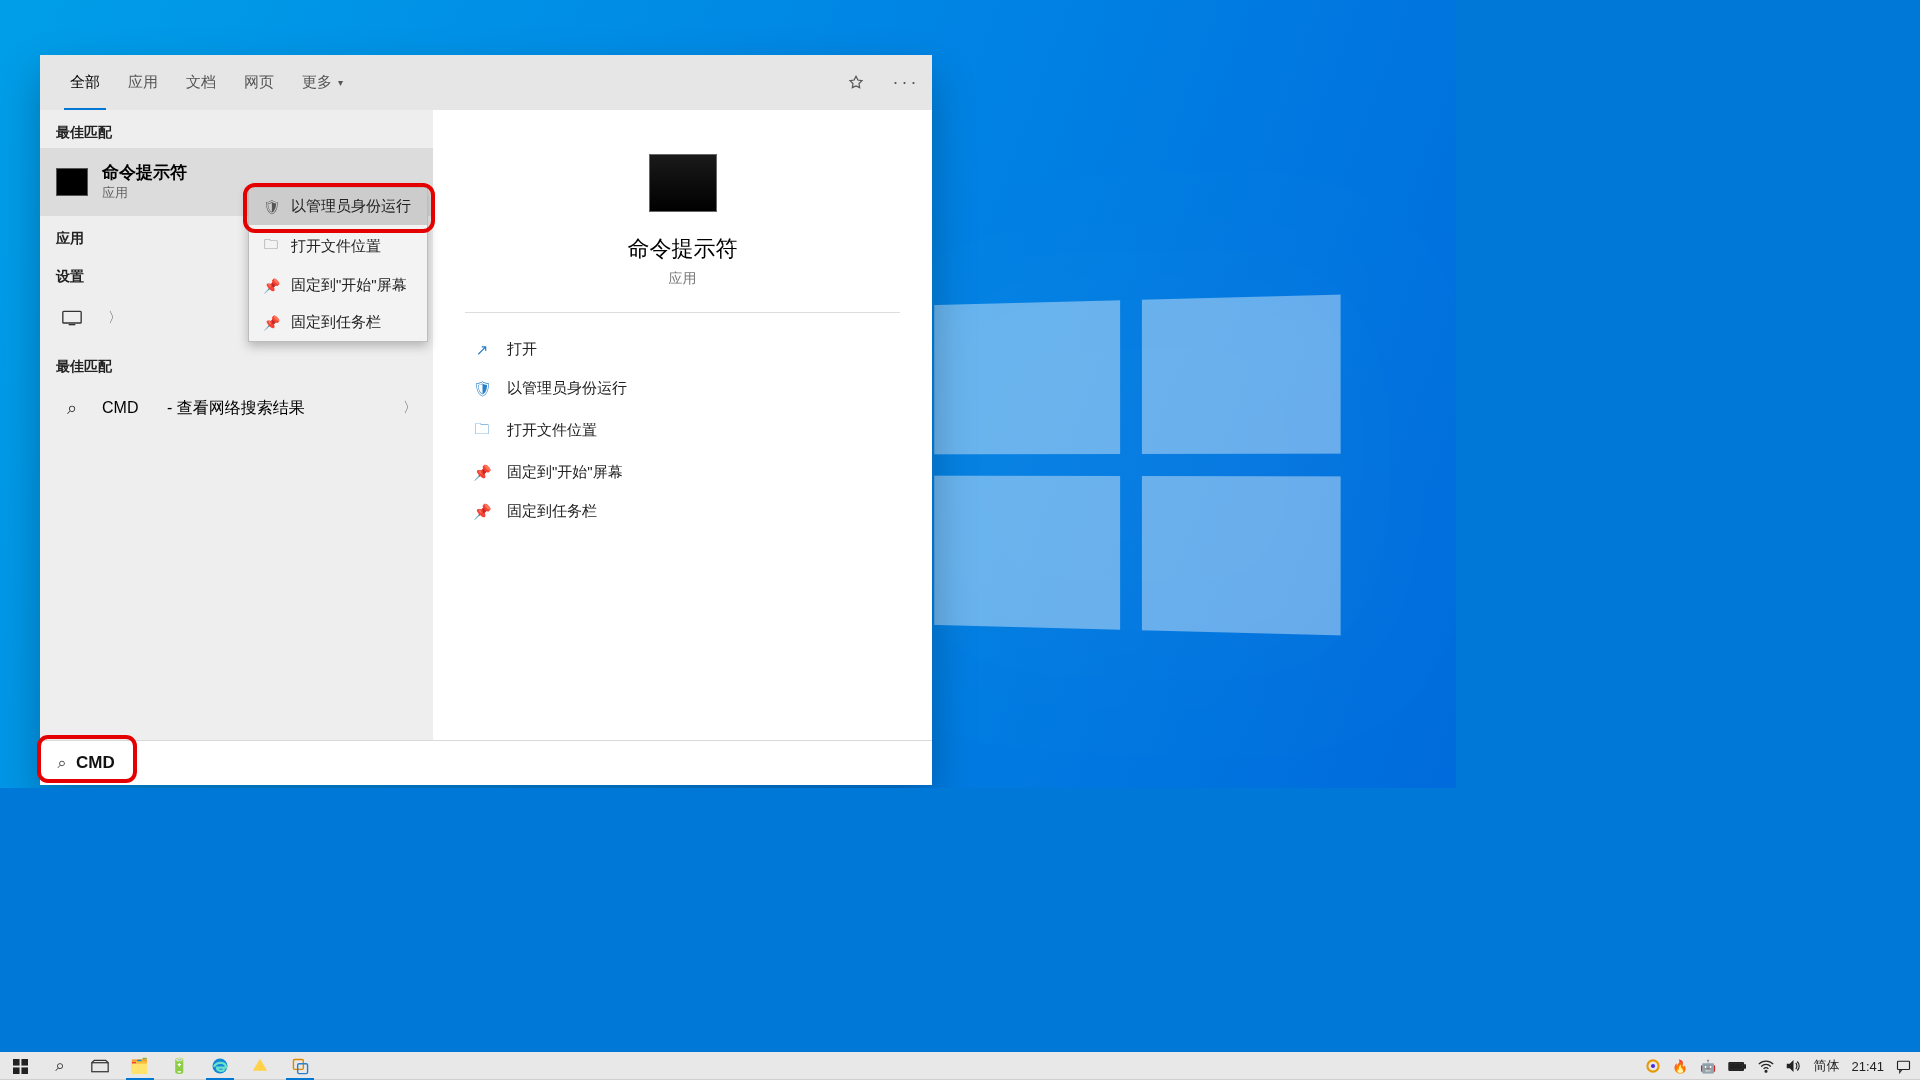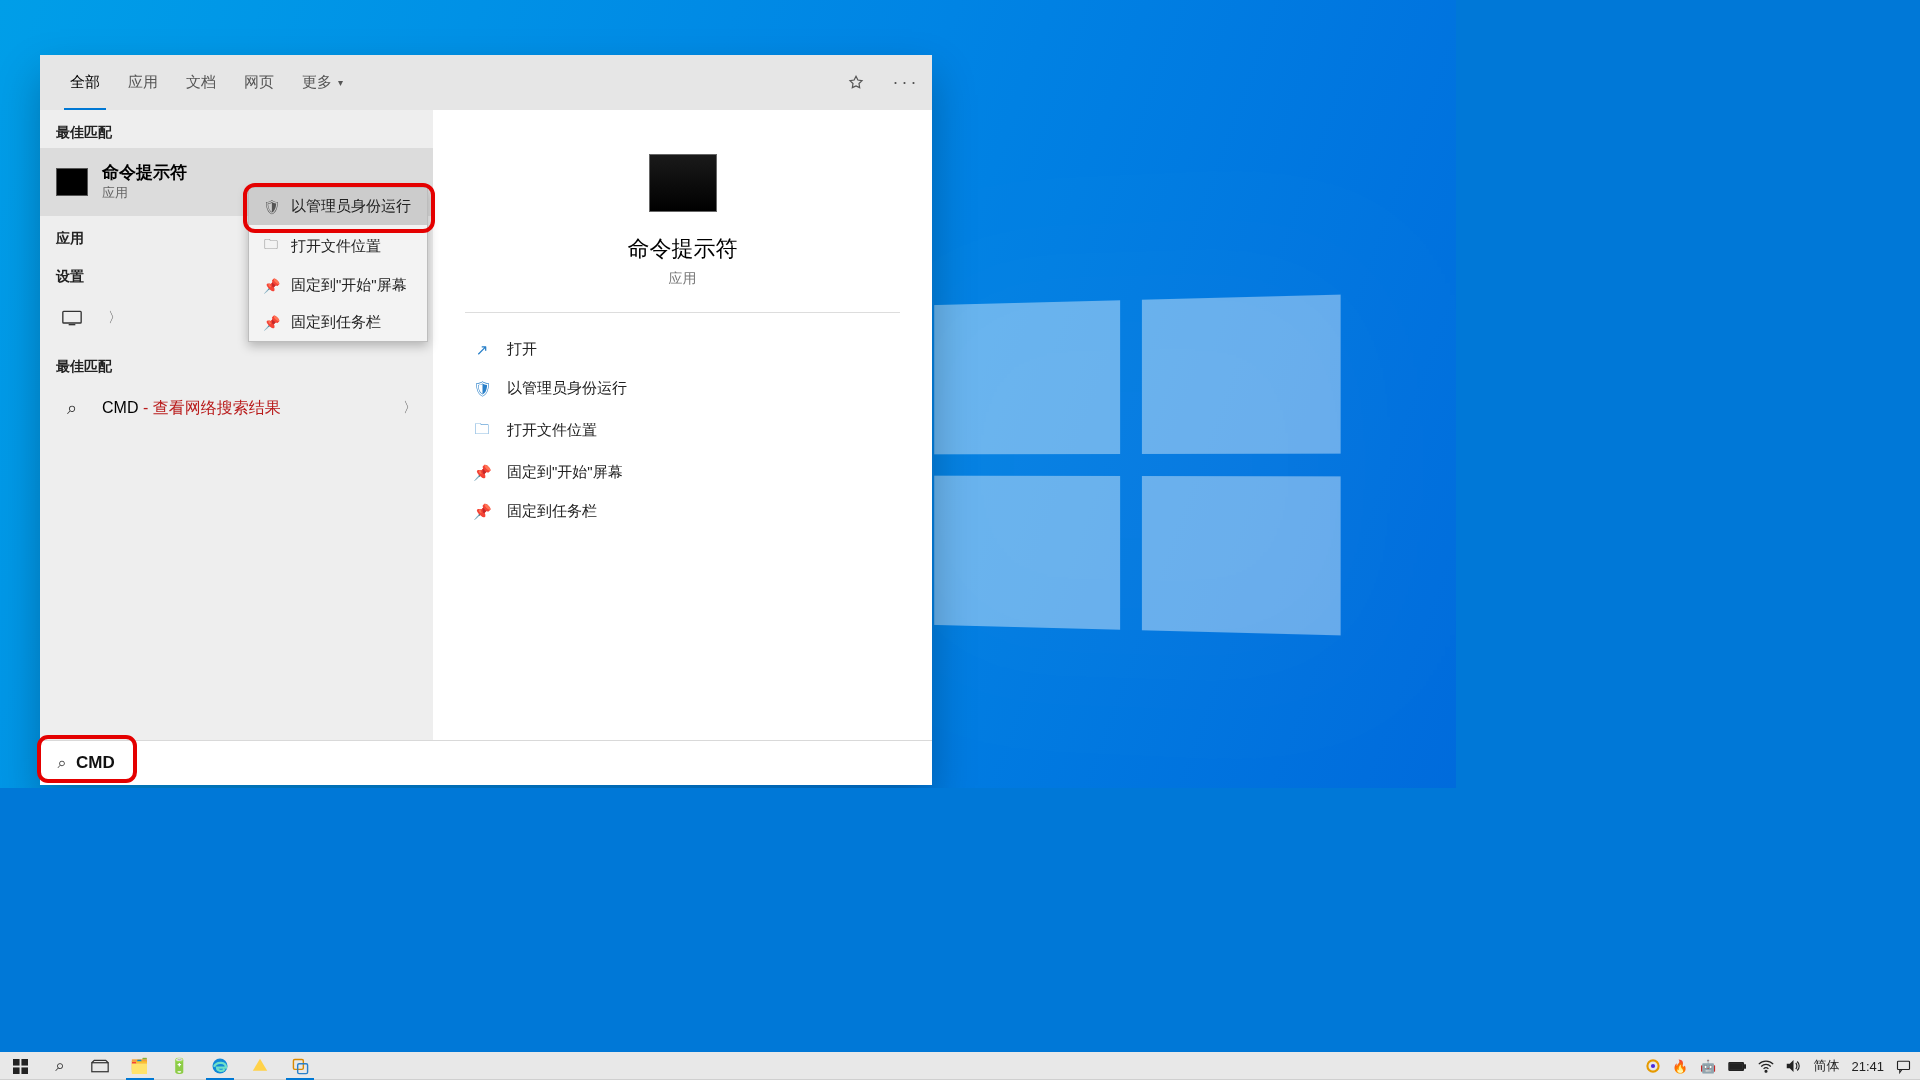--- a/index.html
+++ b/index.html
@@ -302,21 +302,21 @@
                 <path d="M8 17h8"></path>
               </svg>
           </div>
           <div class="chevron">〉</div>
         </div>
 
         <div class="section-label">最佳匹配</div>
         <div class="result">
           <div class="r-icon" style="font-size:18px;color:#333;">⌕</div>
           <div class="r-text">
-            <div class="r-title"><span>CMD</span><span style="color:#b91c1c;"> - 查看网络搜索结果</span></div>
+            <div class="r-title"><span>CMD</span><span style="color:#000000;padding-left:24px;"> - 查看网络搜索结果</span></div>
           </div>
           <div class="chevron">〉</div>
         </div>
 
         <div class="context-menu">
           <div class="ctx-item selected">
             <span class="ctx-icon">🛡</span>
             <span>以管理员身份运行</span>
           </div>
           <div class="ctx-item">

